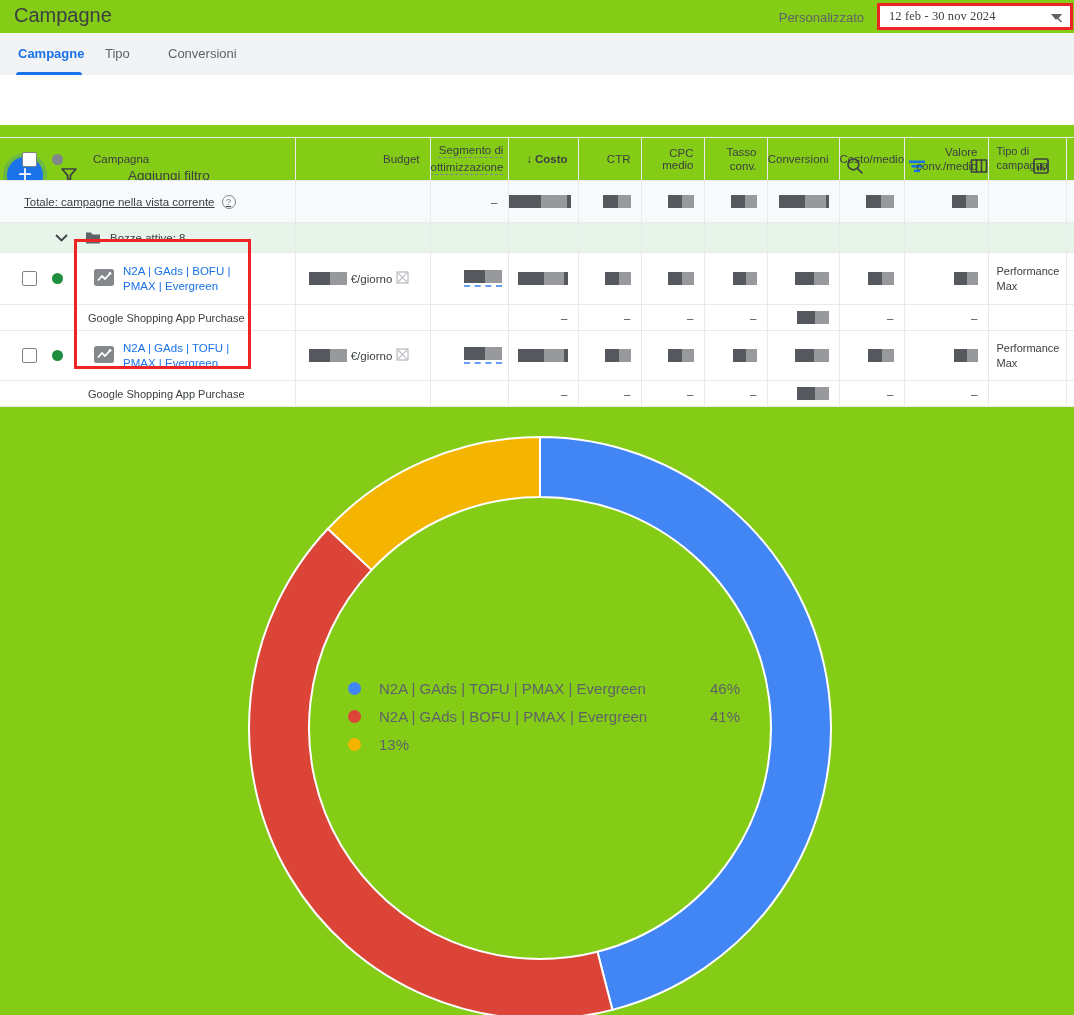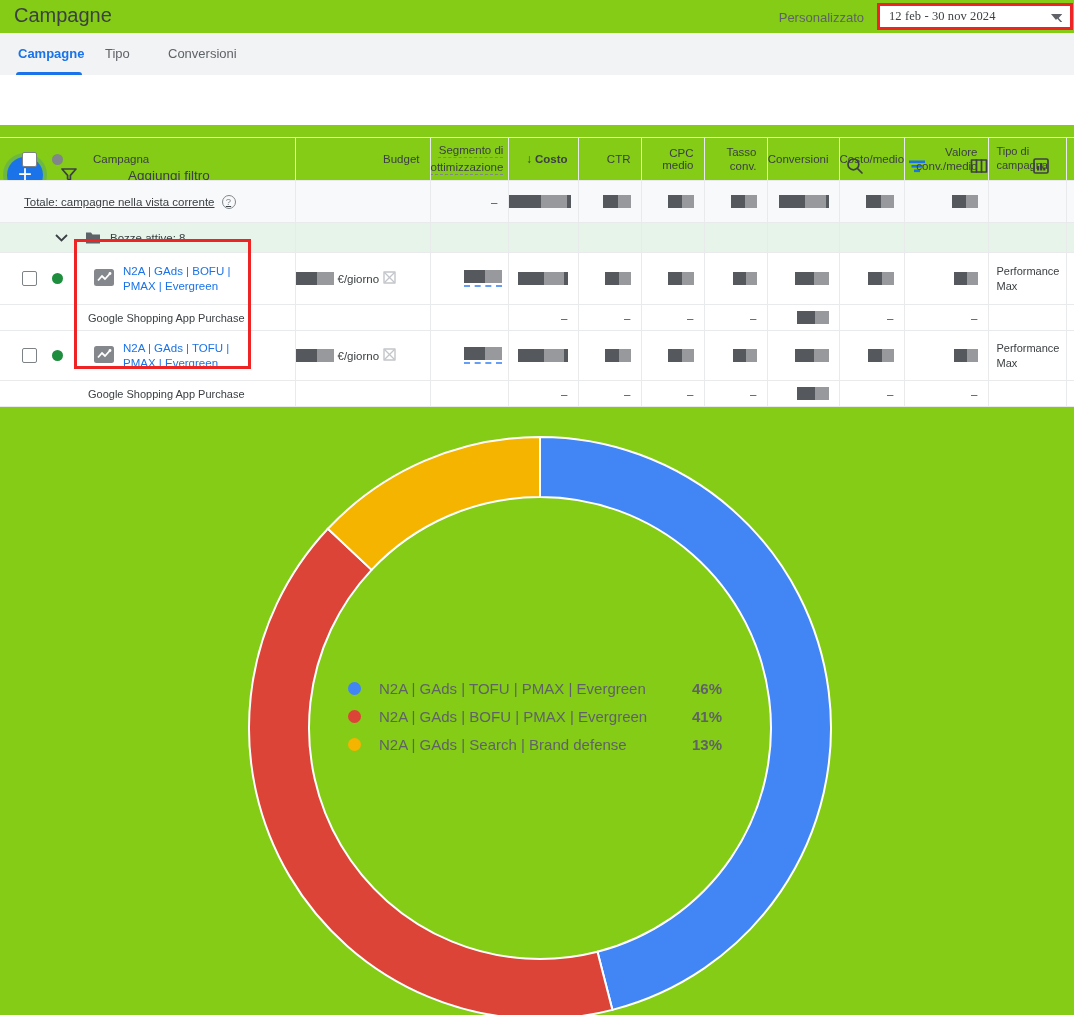--- a/index.html
+++ b/index.html
@@ -72,35 +72,35 @@
   .draft-cell { display:flex; align-items:center; }
   .draft-chev { margin-left:55px; cursor:pointer; display:flex; }
   .folder-ic { margin-left:17px; display:flex; }
   .draft-label { margin-left:9px; }
   .sub-label { padding-left:88px; font-size:11px; color:#3c4043; }
 
   .rbar { display:inline-block; height:13px; vertical-align:middle;
       background:linear-gradient(90deg,#55585c 0 55%,#97999d 55% 100%); }
   .rbar.tail { background:linear-gradient(90deg,#55585c 0 52%,#97999d 52% 93%,#55585c 93% 100%); }
   .score-wrap { display:inline-block; border-bottom:2px dashed #669df6; padding-bottom:2px; cursor:pointer; }
-  .budget-cell { display:flex; align-items:center; justify-content:flex-start; padding-right:6px; }
+  .budget-cell { display:flex; align-items:center; justify-content:center; padding-right:6px; }
   .budget-unit { margin:0 3px 0 4px; font-size:11.5px; color:#3c4043; }
   .tipo-cell { padding-left:8px; font-size:11px; line-height:1.35; }
 
   
   .anno-box { position:absolute; left:74px; top:239px; width:177px; height:130px;
       border:3px solid var(--annotation,#ee2424); pointer-events:none; z-index:6; }
 
   
   .donut-wrap { position:absolute; left:240px; top:428px; width:600px; height:600px; }
   .legend { position:absolute; left:348px; top:674px; width:392px; z-index:3; }
   .legend-row { display:flex; align-items:center; height:28px; }
   .legend-dot { width:13px; height:13px; border-radius:50%; flex:0 0 auto; }
   .legend-label { margin-left:18px; font-size:15px; color:#5f6368; flex:1; }
-  .legend-pct { font-size:15px; color:#5f6368; width:48px;font-weight:bold; }
+  .legend-pct { font-size:15px; color:#5f6368; text-align:right; width:48px; }
 
   svg .stroke-ic { stroke:#3c4043; fill:none; stroke-width:1.7; stroke-linejoin:round; stroke-linecap:round; }
 </style>
 </head>
 <body>
 
 <div id="app">
 
   <div class="page-title">Campagne</div>
   <div class="custom-label">Personalizzato</div>
@@ -387,18 +387,17 @@
       <span class="legend-label">N2A | GAds | TOFU | PMAX | Evergreen</span>
       <span class="legend-pct">46%</span>
     </div>
     <div class="legend-row">
       <span class="legend-dot" style="background: rgb(219, 68, 55);"></span>
       <span class="legend-label">N2A | GAds | BOFU | PMAX | Evergreen</span>
       <span class="legend-pct">41%</span>
     </div>
     <div class="legend-row">
       <span class="legend-dot" style="background: rgb(244, 180, 0);"></span>
-      <span class="legend-label">N2A | GAds | Search | Brand defense</span>
       <span class="legend-pct">13%</span>
     </div>
   </div>
 
 </div>
 
 </body></html>

